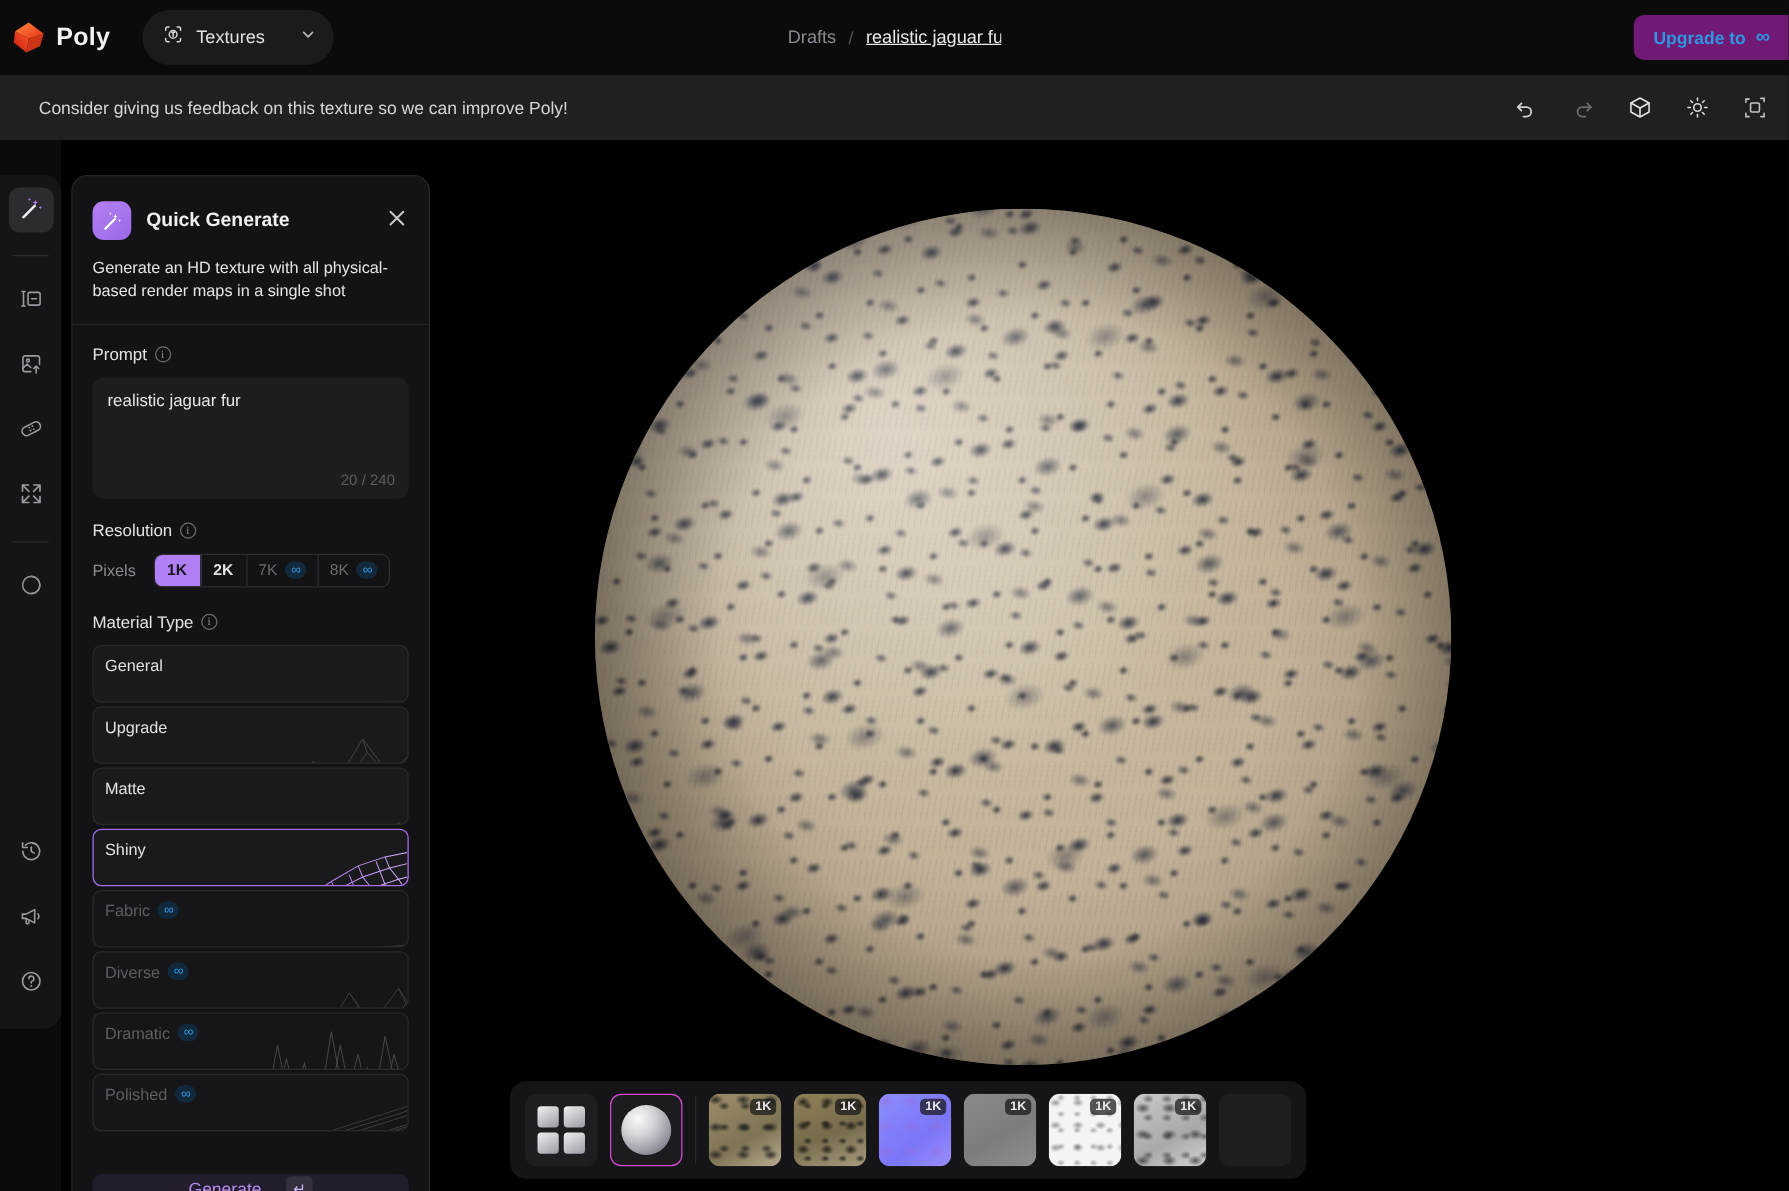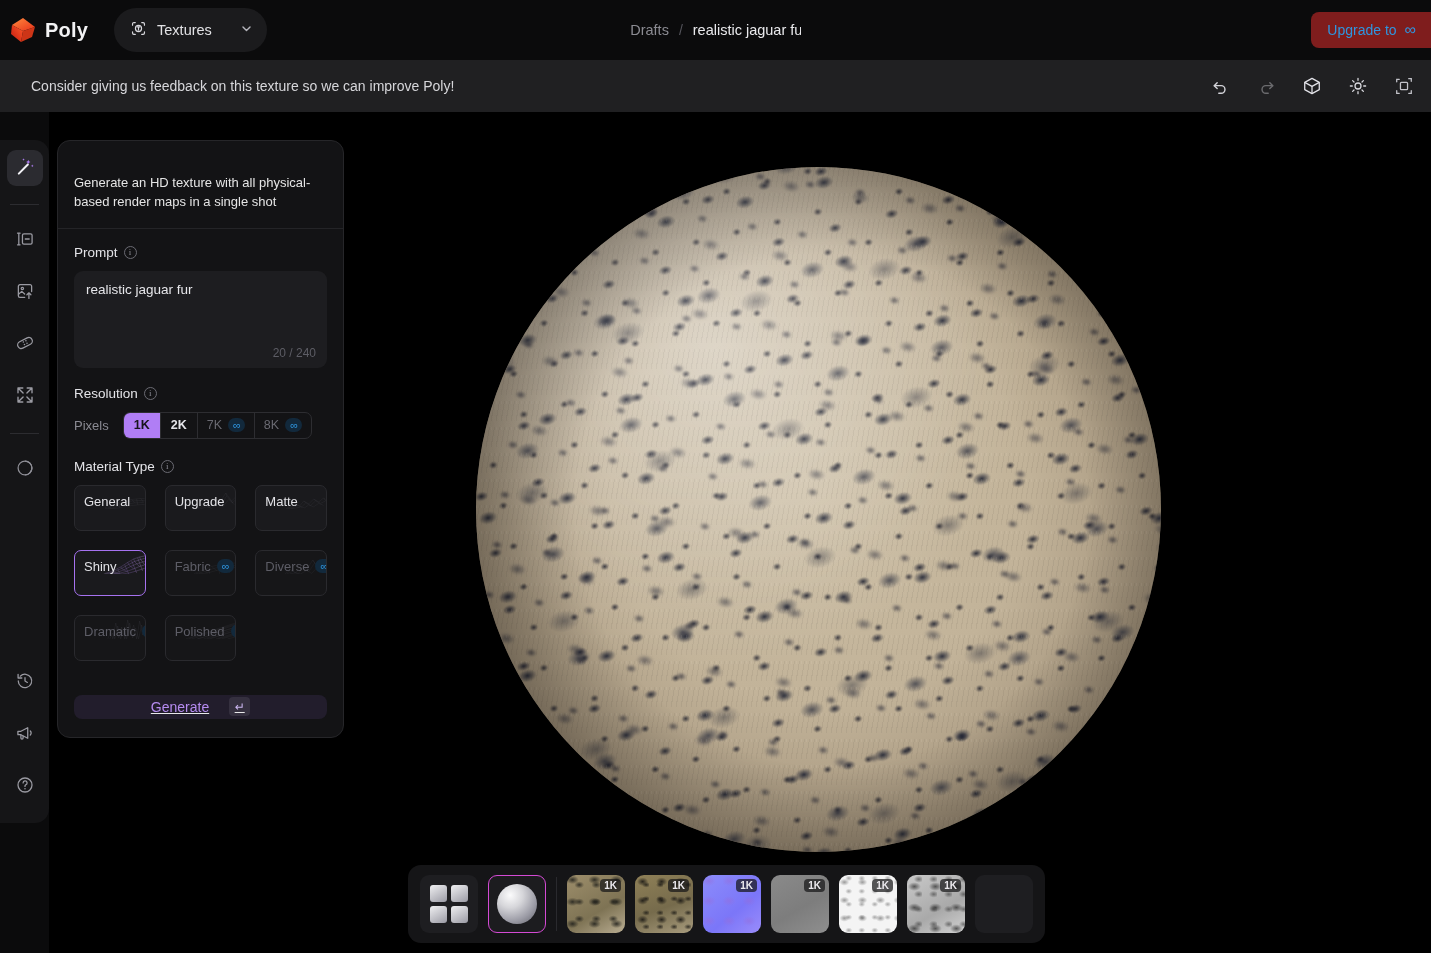--- a/index.html
+++ b/index.html
@@ -36,28 +36,28 @@
   .crumbs {
     position: absolute; left: 0; right: 0; top: 0; height: 60px;
     display: flex; align-items: center; justify-content: center;
     gap: 10px; pointer-events: none;
   }
   .crumbs > * { pointer-events: auto; }
   .crumb-draft { font-size: 14.5px; color: #8b8b92; cursor: pointer; }
   .crumb-sep { font-size: 14px; color: #55555c; }
   .crumb-title {
     font-size: 14.5px; color: #e9e9ec; max-width: 108px;
-    white-space: nowrap; overflow: hidden; cursor: text;
+    white-space: nowrap; overflow: hidden; cursor: text; text-decoration: underline;
   }
 
   .upgrade-btn {
     position: absolute; right: 0px; top: 12px;
     height: 36px; padding: 0 16px;
-    background: #7f1d1d; border-radius: 8px 0 0 8px;
-    display: flex; align-items: center; gap: 8px; cursor: pointer;
+    background: #701a75; border-radius: 8px 0 0 8px;
+    display: flex; align-items: center; gap: 8px; cursor: pointer; font-weight: bold;
   }
   .upgrade-btn .txt { font-size: 14px; color: #2f96e0; white-space: nowrap; }
   .inf { color: #2f96e0; font-size: 16px; letter-spacing: -1px; }
 
   
   .notice {
     position: absolute; left: 0; top: 60px; width: 1431px; height: 52px;
     background: #202022;
     display: flex; align-items: center; padding-left: 34px;
   }
@@ -137,21 +137,21 @@
   }
   .seg-item:last-child { border-right: none; }
   .seg-item.on { background: #b07ef5; color: #17151c; }
   .seg-item.locked { color: #6a6a72; font-weight: 400; }
   .inf-badge {
     background: #12293c; color: #2f96e0; border-radius: 7px;
     padding: 1px 5px; font-size: 11px; letter-spacing: -1px; line-height: 12px;
   }
 
   .mt-grid {
-    display: grid; grid-template-columns: 1fr 1fr 1fr; gap: 19px; margin-bottom: 4px;
+    display: grid; grid-template-columns: 1fr; gap: 3px; margin-bottom: 4px;
   }
   .mt-card {
     position: relative; height: 46px; border-radius: 7px;
     background: #1a1a1d; border: 1px solid #2a2a2e;
     overflow: hidden; cursor: pointer;
   }
   .mt-card.sel { border-color: #a672f0; }
   .mt-card.locked { background: #161618; }
   .mt-name {
     position: absolute; left: 9px; top: 8px; z-index: 2;
@@ -559,20 +559,36 @@
           <path d="M8.9 8.7a2.2 2.2 0 1 1 2.9 2.1c-.55.25-.8.7-.8 1.3v.5"></path>
           <circle cx="11" cy="15.2" r=".85" fill="#9a9aa2" stroke="none"></circle>
         </svg>
       </span>
     </div>
   </div>
 
   <div class="qg">
 
     <div class="qg-head">
+      <div class="qg-head-row">
+        <span class="qg-badge">
+          <svg width="17" height="17" viewBox="0 0 22 22" fill="none">
+            <path d="M3.4 18.6 13.9 8.1l1.6 1.6L5 20.2a1.1 1.1 0 0 1-1.6-1.6z" fill="#ffffff"></path>
+            <path d="M14.6 4.2l.7 1.7 1.7.7-1.7.7-.7 1.7-.7-1.7-1.7-.7 1.7-.7z" fill="#ffffff"></path>
+            <path d="M19 9.4l.45 1.1 1.1.45-1.1.45-.45 1.1-.45-1.1-1.1-.45 1.1-.45z" fill="#ffffff"></path>
+            <path d="M9.4 2.6l.4.95.95.4-.95.4-.4.95-.4-.95-.95-.4.95-.4z" fill="#ffffff"></path>
+          </svg>
+        </span>
+        <span class="qg-title">Quick Generate</span>
+        <span class="qg-close">
+          <svg width="19" height="19" viewBox="0 0 20 20" fill="none" stroke="#e6e6ea" stroke-width="1.6" stroke-linecap="round">
+            <path d="M4.6 4.6l10.8 10.8M15.4 4.6 4.6 15.4"></path>
+          </svg>
+        </span>
+      </div>
       <div class="qg-sub">Generate an HD texture with all physical-based render maps in a single shot</div>
     </div>
 
     <div class="qg-body">
 
       <div class="sec-label">
         <span>Prompt</span>
         <span class="info-dot">i</span>
       </div>
       <div class="prompt-box" placeholder="Describe your texture">

